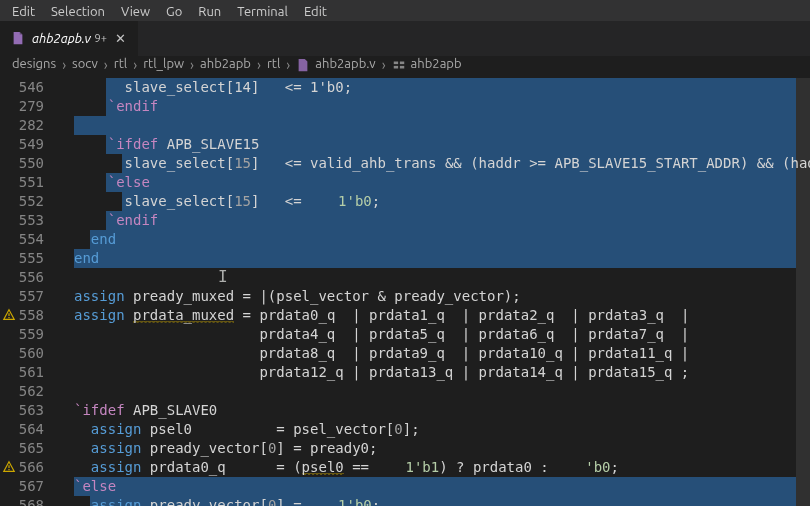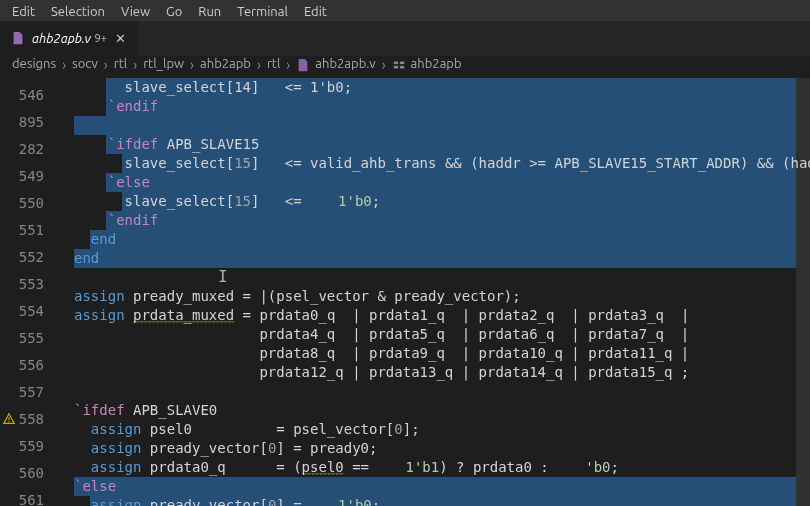--- a/index.html
+++ b/index.html
@@ -70,21 +70,21 @@
   }
   .gutter {
     position: absolute;
     left: 0; top: 0;
     width: 66px;
     text-align: right;
     color: #858585;
     padding-right: 4px;
     user-select: none;
   }
-  .gutter .ln { height: 19px; padding-right: 18px; position: relative; margin-top: 8px;}
+  .gutter .ln { height: 19px; padding-right: 18px; position: relative;}
   .gutter .warn {
     position: absolute;
     left: 2px;
     top: 2px;
   }
   .code {
     position: absolute;
     left: 66px; right: 0; top: 0;
     padding-left: 8px;
     white-space: pre;
@@ -185,21 +185,21 @@
         <rect x="9" y="4" width="5" height="3" fill="#cccccc" opacity="0.6"></rect>
         <rect x="2" y="9" width="5" height="3" fill="#cccccc" opacity="0.6"></rect>
         <rect x="9" y="9" width="5" height="3" fill="#cccccc" opacity="0.6"></rect>
       </svg></span>
     <span class="crumb">ahb2apb</span>
   </div>
 
 <div class="editor">
   <div class="gutter">
       <div class="ln">546</div>
-      <div class="ln">895</div>
+      <div class="ln">279</div>
       <div class="ln">282</div>
       <div class="ln">549</div>
       <div class="ln">550</div>
       <div class="ln">551</div>
       <div class="ln">552</div>
       <div class="ln">553</div>
       <div class="ln">554</div>
       <div class="ln">555</div>
       <div class="ln">556</div>
       <div class="ln">557</div>

